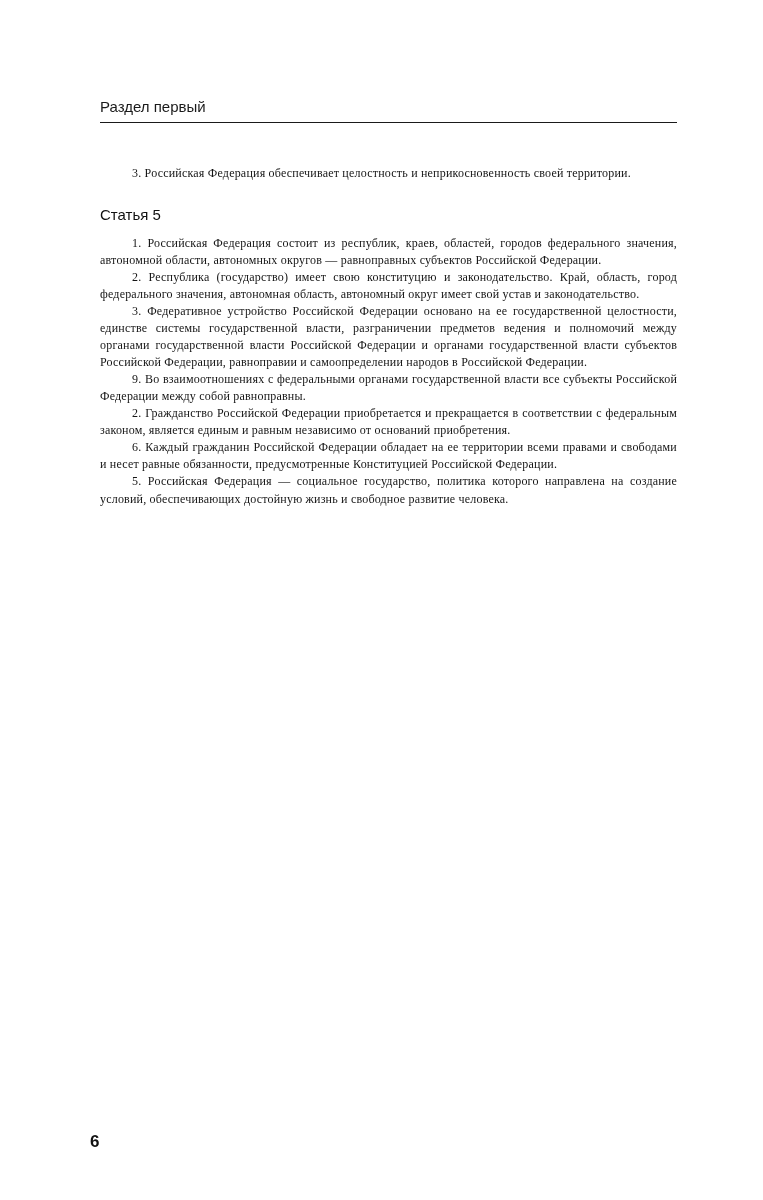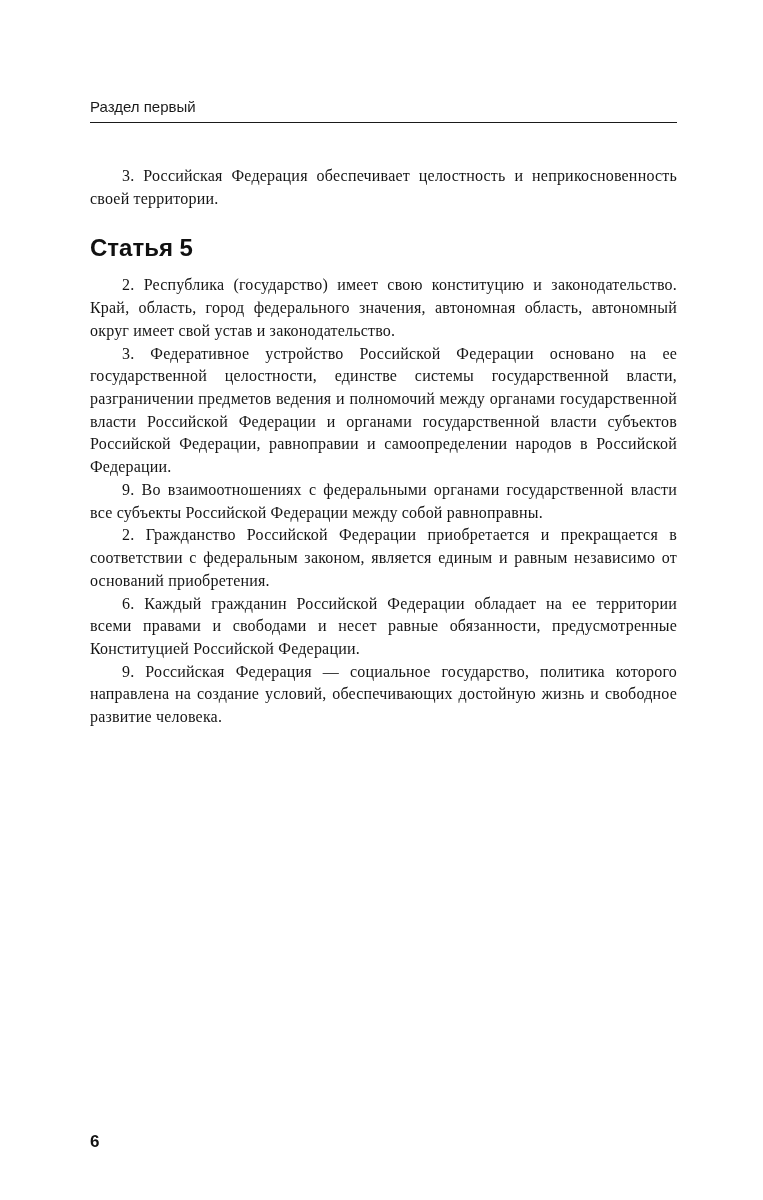--- a/index.html
+++ b/index.html
@@ -14,44 +14,44 @@
     margin: 0 auto;
     background: #ffffff;
     font-family: "Liberation Serif", "DejaVu Serif", serif;
     color: #151515;
     box-sizing: border-box;
     overflow: hidden;
   }
   .content {
     position: absolute;
     top: 98px;
-    left: 90px;
+    left: 100px;
     right: 86px;
   }
   .running-head {
     font-family: "Liberation Sans", "DejaVu Sans", sans-serif;
     font-size: 15px;
     font-weight: 400;
     color: #1a1a1a;
     padding-bottom: 7px;
     border-bottom: 1.5px solid #1a1a1a;
     margin-bottom: 42px;
   }
   .body-text p {
     margin: 0;
     text-indent: 32px;
     text-align: justify;
-    font-size: 16px;
+    font-size: 12px;
     line-height: 1.42;
     letter-spacing: 0.2px;
   }
   .article-heading {
     font-family: "Liberation Sans", "DejaVu Sans", sans-serif;
-    font-weight: 700;
-    font-size: 24px;
+    font-weight: 400;
+    font-size: 15px;
     margin: 24px 0 12px 0;
     color: #111111;
   }
   .page-number {
     position: absolute;
     left: 90px;
     bottom: 48px;
     font-family: "Liberation Sans", "DejaVu Sans", sans-serif;
     font-weight: 700;
     font-size: 17px;
@@ -64,26 +64,27 @@
 <div class="page">
   <div class="content">
 
     <div class="running-head">Раздел первый</div>
 
     <div class="body-text">
 
       <p>3. Российская Федерация обеспечивает целостность и неприкосновенность своей территории.</p>
 
       <h2 class="article-heading">Статья 5</h2>
+      <p>1. Российская Федерация состоит из республик, краев, областей, городов федерального значения, автономной области, автономных округов — равноправных субъектов Российской Федерации.</p>
       <p>2. Республика (государство) имеет свою конституцию и законодательство. Край, область, город федерального значения, автономная область, автономный округ имеет свой устав и законодательство.</p>
       <p>3. Федеративное устройство Российской Федерации основано на ее государственной целостности, единстве системы государственной власти, разграничении предметов ведения и полномочий между органами государственной власти Российской Федерации и органами государственной власти субъектов Российской Федерации, равноправии и самоопределении народов в Российской Федерации.</p>
       <p>9. Во взаимоотношениях с федеральными органами государственной власти все субъекты Российской Федерации между собой равноправны.</p>
 
       <p>2. Гражданство Российской Федерации приобретается и прекращается в соответствии с федеральным законом, является единым и равным независимо от оснований приобретения.</p>
       <p>6. Каждый гражданин Российской Федерации обладает на ее территории всеми правами и свободами и несет равные обязанности, предусмотренные Конституцией Российской Федерации.</p>
 
-      <p>9. Российская Федерация — социальное государство, политика которого направлена на создание условий, обеспечивающих достойную жизнь и свободное развитие человека.</p>
+      <p>5. Российская Федерация — социальное государство, политика которого направлена на создание условий, обеспечивающих достойную жизнь и свободное развитие человека.</p>
 
     </div>
   </div>
 
   <div class="page-number">6</div>
 </div>
 
 </body></html>

